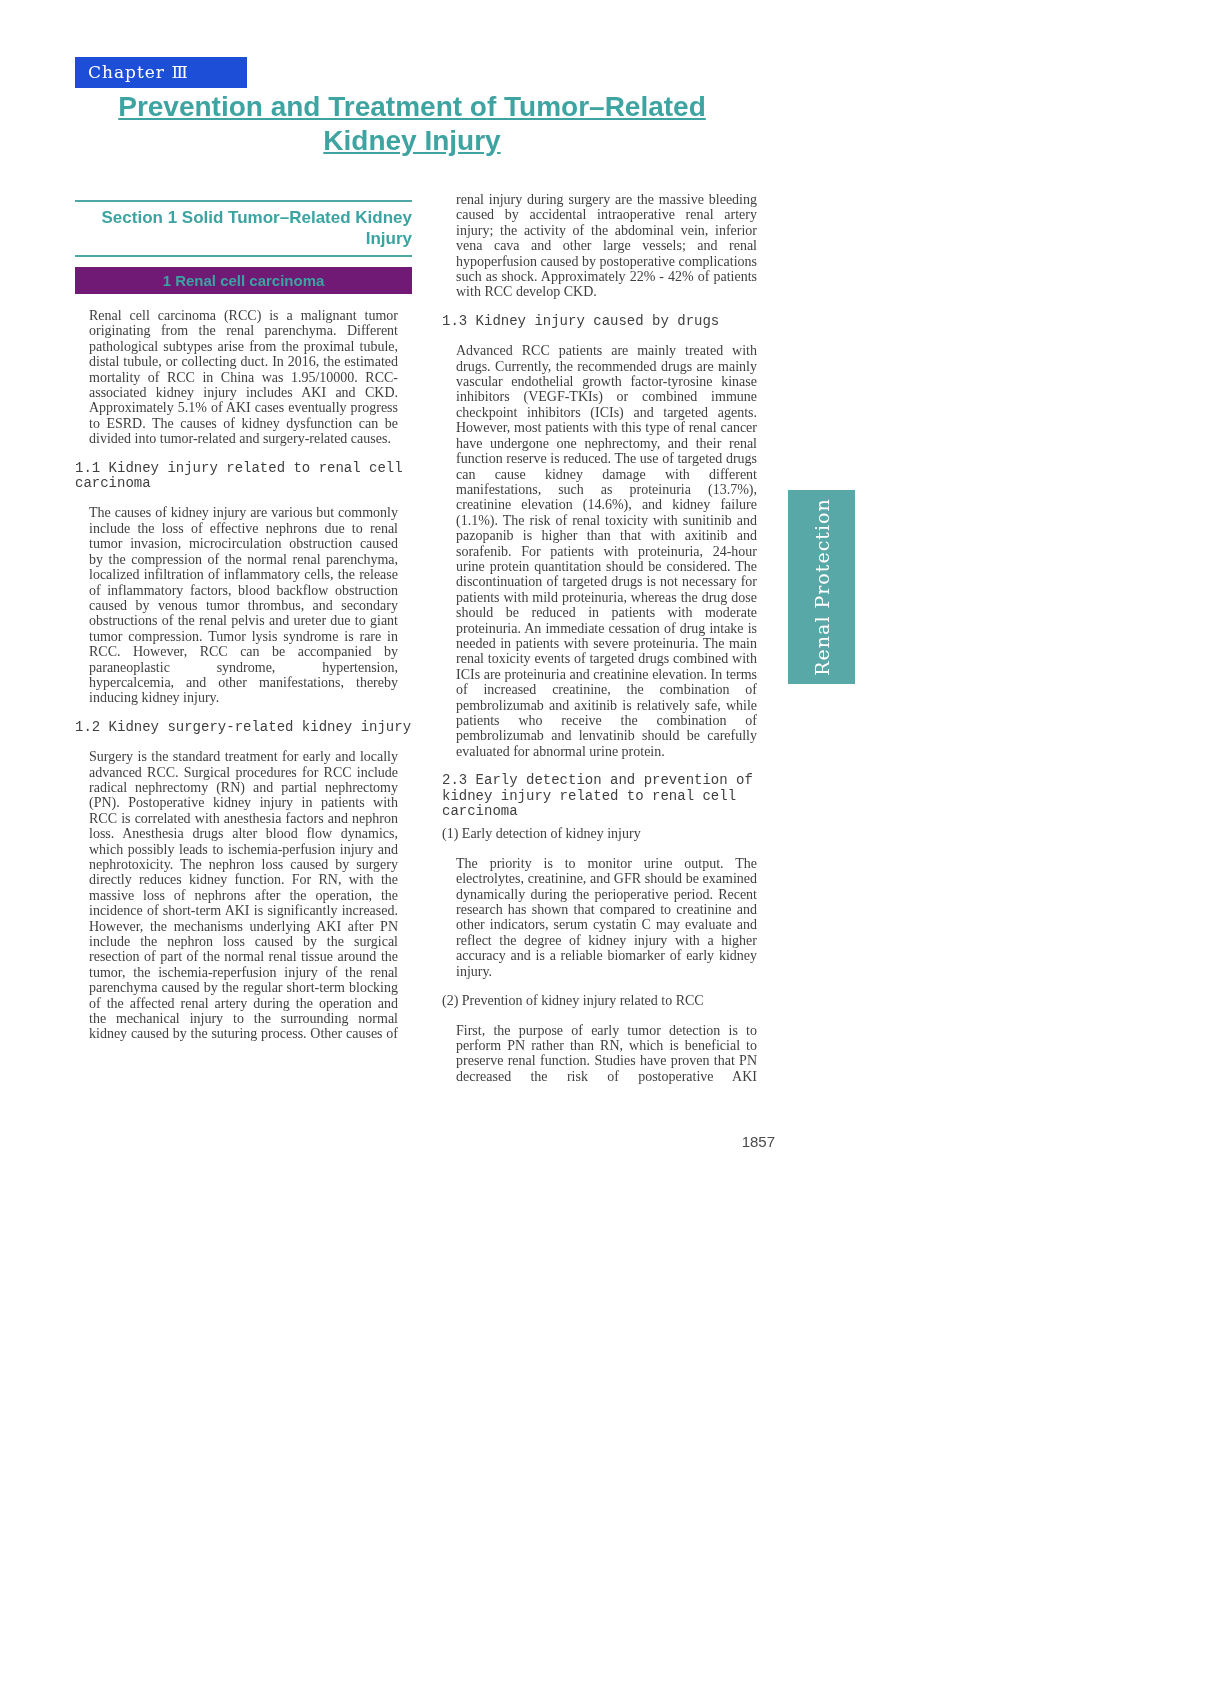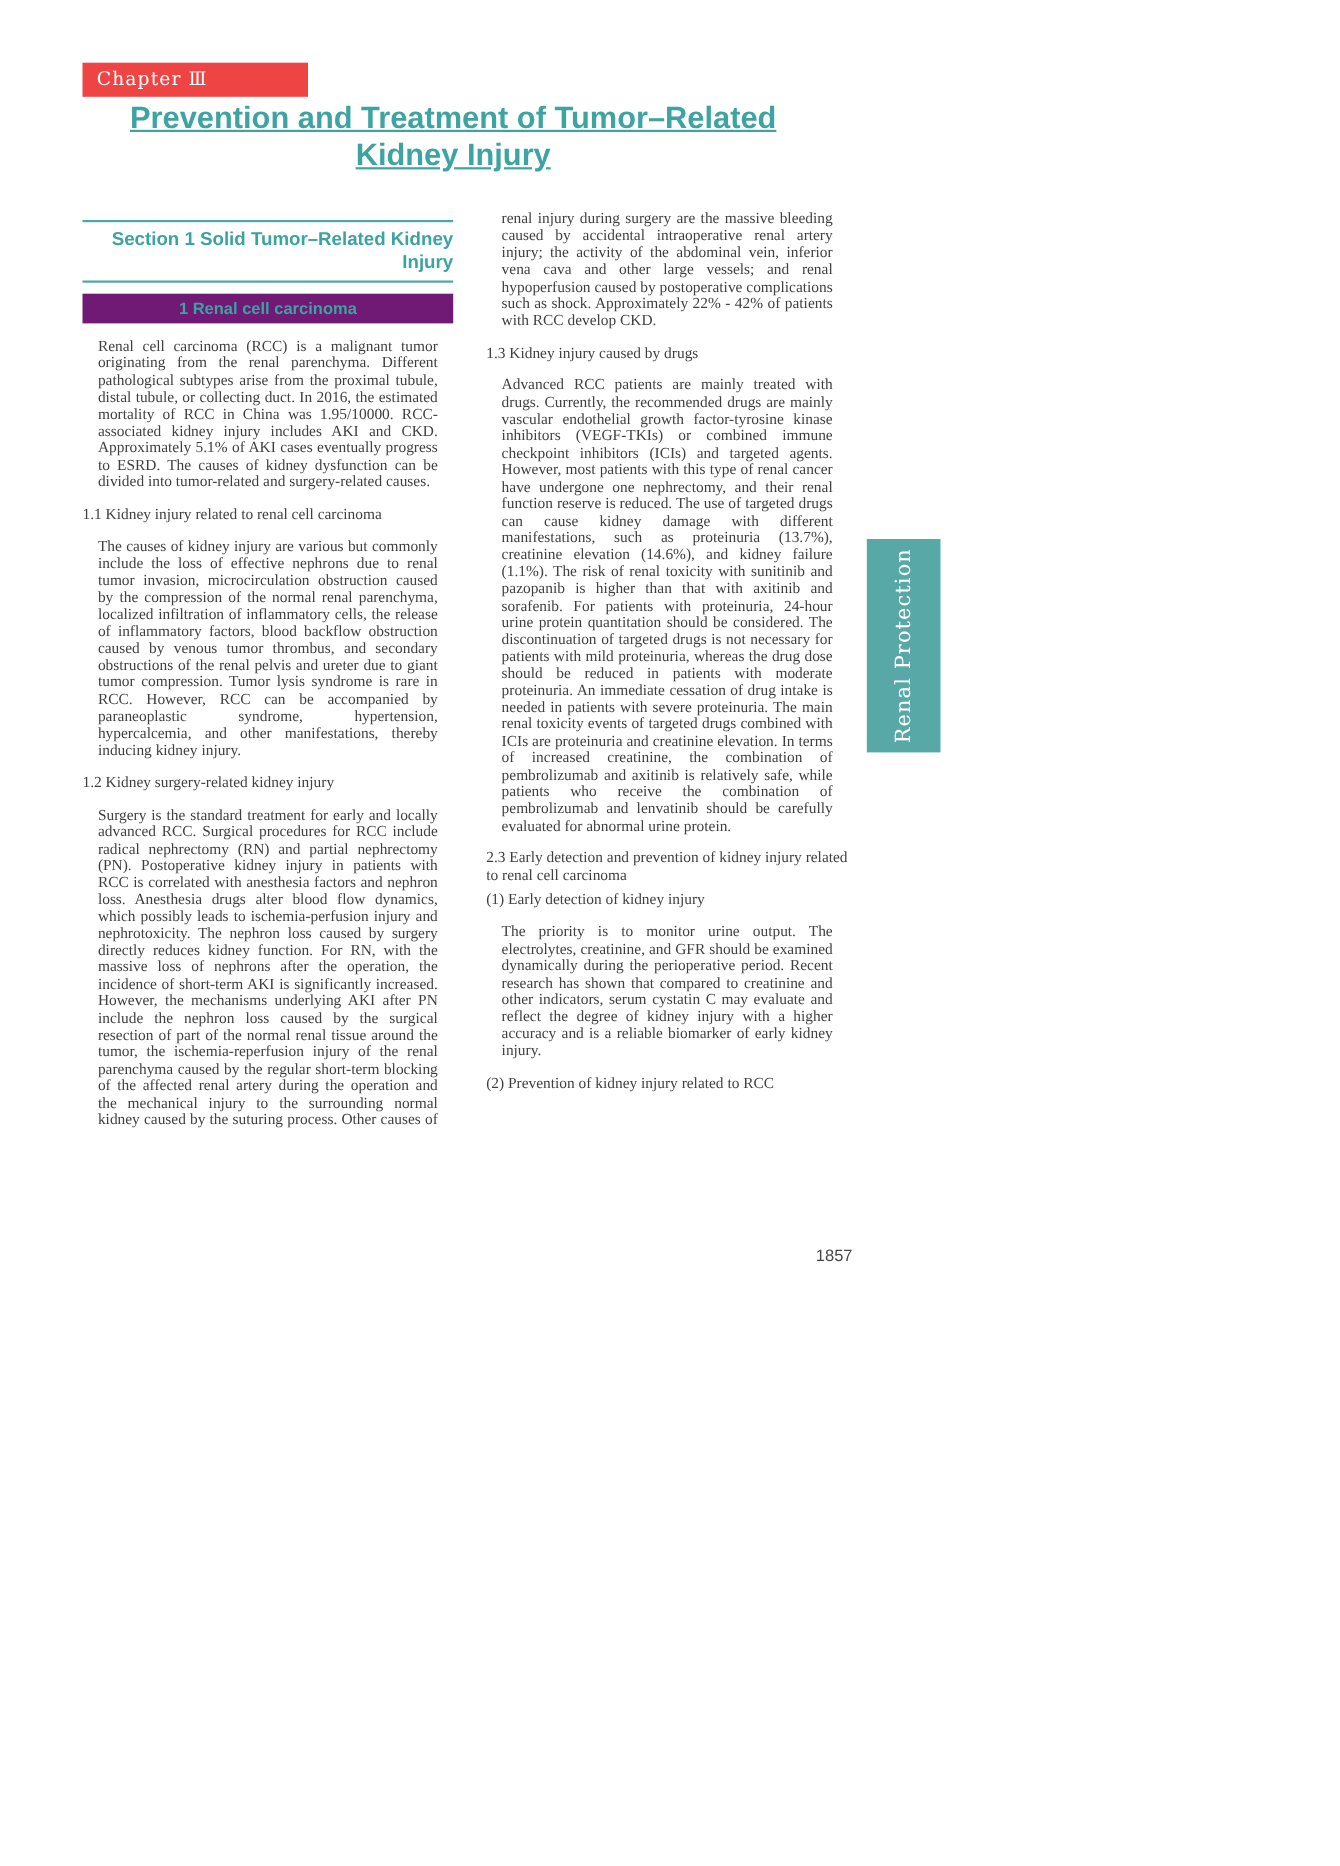--- a/index.html
+++ b/index.html
@@ -8,22 +8,22 @@
       width: 1218px; height: 1696px;
       background: #ffffff;
       position: relative;
       font-family: "Liberation Serif", serif;
       overflow: hidden;
     }
     .page { position: absolute; inset: 0; }
 
     .chapter-badge {
       position: absolute; left: 75px; top: 57px;
-      width: 205px; height: 31px;
-      background: #ef4444; color: #ffffff;
+      width: 172px; height: 31px;
+      background: #1d4ed8; color: #ffffff;
       font-family: "DejaVu Serif", serif;
       font-size: 17px; line-height: 31px;
       padding-left: 13px; box-sizing: border-box;
       letter-spacing: 1px;
     }
 
     .doc-title {
       position: absolute; left: 62px; top: 90px; width: 700px;
       margin: 0; padding: 0 25px; box-sizing: border-box;
       text-align: center;
@@ -58,21 +58,21 @@
     }
 
     .body-para {
       margin: 14px;
       text-align: justify;
       hyphens: auto; -webkit-hyphens: auto;
     }
     .justify-last { text-align-last: justify; }
     .run-head {
       margin: 10px 0 7px;
-      font-weight: normal; font-size: 14px; line-height: 15.4px;
+      font-weight: normal; font-size: 14px; line-height: 15.4px; font-family: Liberation Mono, monospace;
     }
     .plain-line { margin: 0; }
 
     .side-tab {
       position: absolute; left: 788px; top: 490px;
       width: 67px; height: 194px;
       background: #57a8a6;
       display: flex; align-items: center; justify-content: center;
     }
     .side-tab-label {
@@ -127,20 +127,21 @@
     <p class="body-para">Advanced RCC patients are mainly treated with drugs. Currently, the recommended drugs are mainly vascular endothelial growth factor-tyrosine kinase inhibitors (VEGF-TKIs) or combined immune checkpoint inhibitors (ICIs) and targeted agents. However, most patients with this type of renal cancer have undergone one nephrectomy, and their renal function reserve is reduced. The use of targeted drugs can cause kidney damage with different manifestations, such as proteinuria (13.7%), creatinine elevation (14.6%), and kidney failure (1.1%). The risk of renal toxicity with sunitinib and pazopanib is higher than that with axitinib and sorafenib. For patients with proteinuria, 24-hour urine protein quantitation should be considered. The discontinuation of targeted drugs is not necessary for patients with mild proteinuria, whereas the drug dose should be reduced in patients with moderate proteinuria. An immediate cessation of drug intake is needed in patients with severe proteinuria. The main renal toxicity events of targeted drugs combined with ICIs are proteinuria and creatinine elevation. In terms of increased creatinine, the combination of pembrolizumab and axitinib is relatively safe, while patients who receive the combination of pembrolizumab and lenvatinib should be carefully evaluated for abnormal urine protein.</p>
 
     <h4 class="run-head">2.3 Early detection and prevention of kidney injury related to renal cell carcinoma</h4>
 
     <p class="body-para plain-line">(1) Early detection of kidney injury</p>
 
     <p class="body-para">The priority is to monitor urine output. The electrolytes, creatinine, and GFR should be examined dynamically during the perioperative period. Recent research has shown that compared to creatinine and other indicators, serum cystatin C may evaluate and reflect the degree of kidney injury with a higher accuracy and is a reliable biomarker of early kidney injury.</p>
 
     <p class="body-para plain-line">(2) Prevention of kidney injury related to RCC</p>
 
+    <p class="body-para justify-last">First, the purpose of early tumor detection is to perform PN rather than RN, which is beneficial to preserve renal function. Studies have proven that PN decreased the risk of postoperative AKI</p>
   </section>
 
   <div class="side-tab">
     <span class="side-tab-label">Renal Protection</span>
   </div>
 
   <div class="page-number">1857</div>
 
 </div>
 

